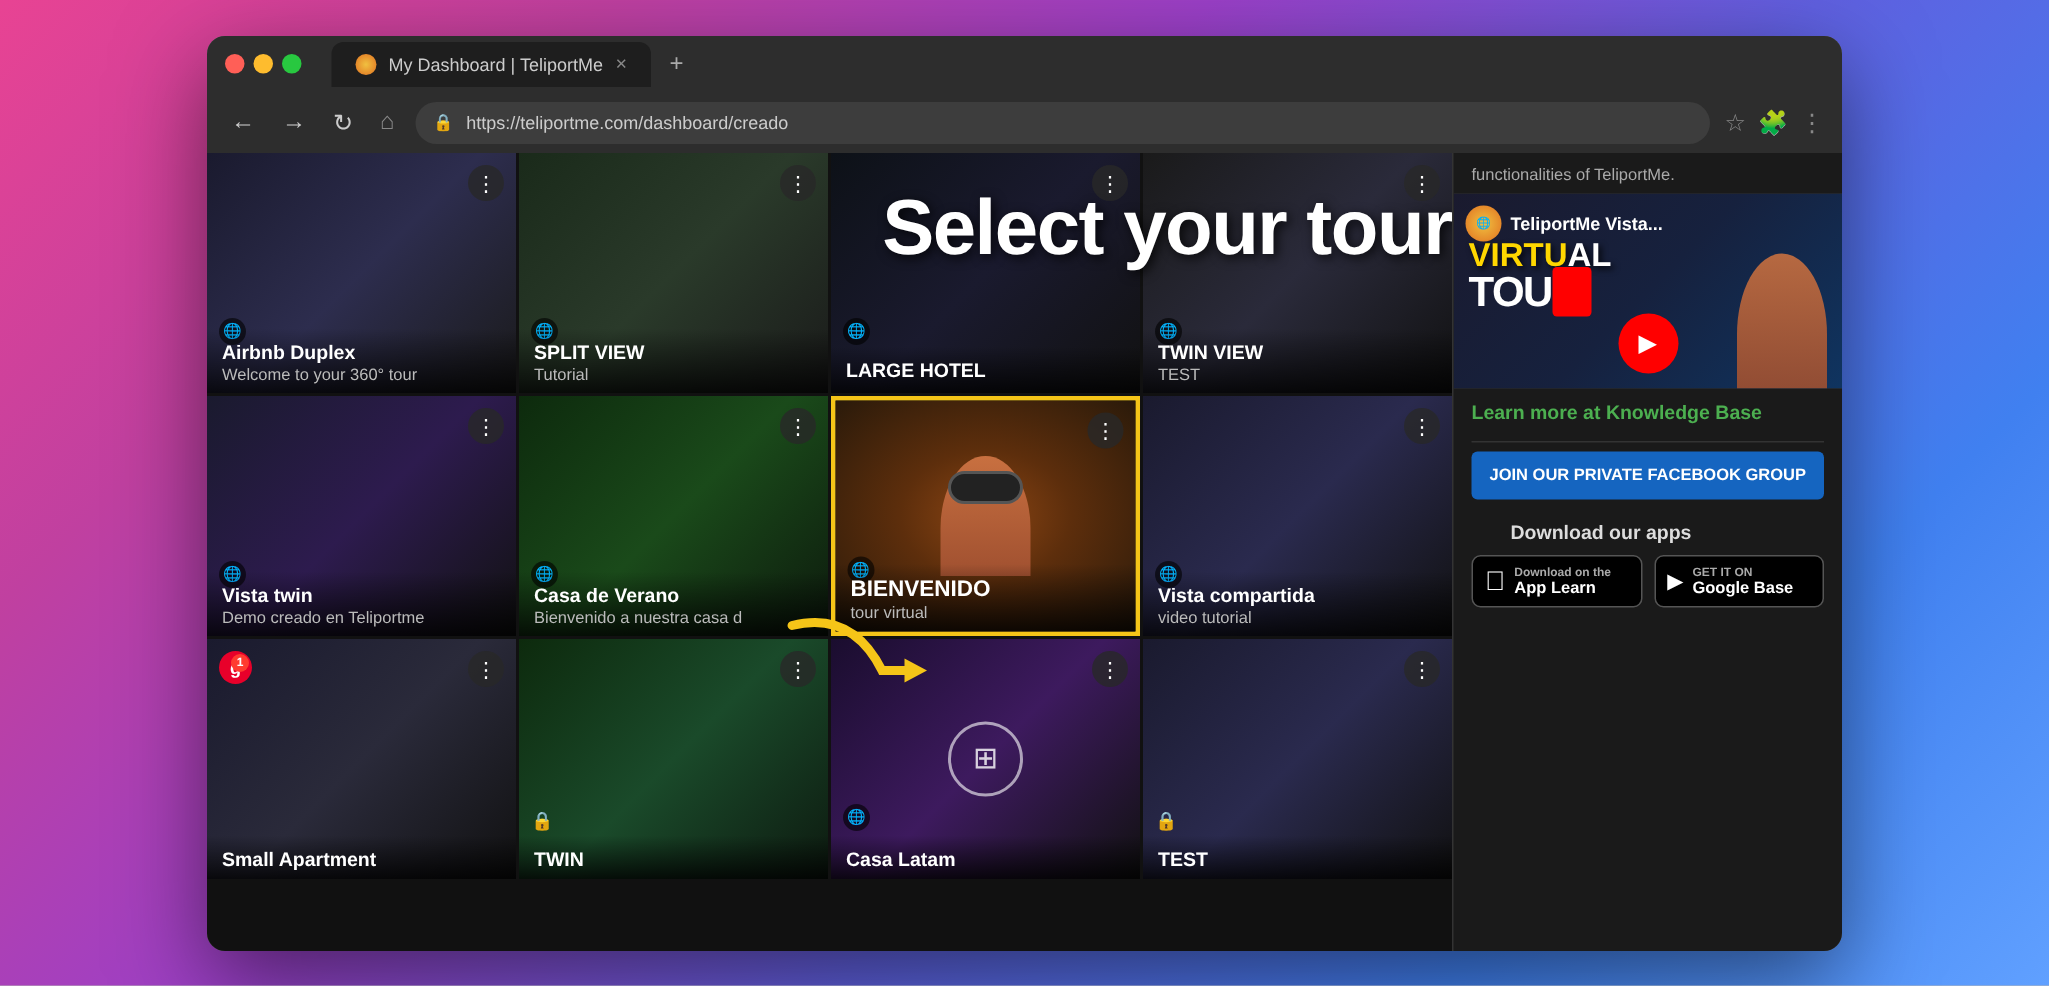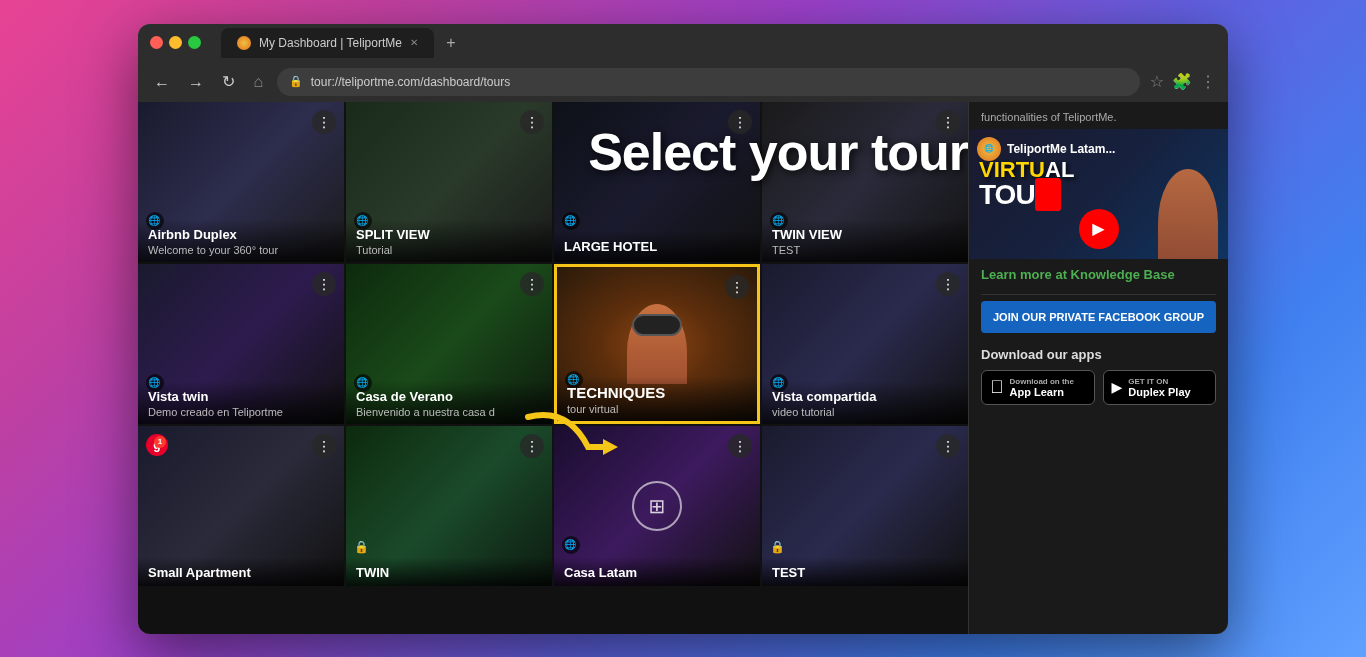--- a/index.html
+++ b/index.html
@@ -401,20 +401,21 @@
     }
 
     .download-section {
       padding: 8px 12px;
     }
     .download-title {
       color: #ddd;
       font-size: 13px;
       font-weight: 600;
       margin-bottom: 8px;
+      margin-left: 26px;
     }
     .download-buttons {
       display: flex;
       gap: 8px;
     }
     .download-btn {
       flex: 1;
       background: #000;
       border: 1px solid #555;
       border-radius: 6px;
@@ -472,21 +473,21 @@
     </div>
   </div>
 
   <div class="address-bar">
     <span class="nav-btn active">←</span>
     <span class="nav-btn active">→</span>
     <span class="nav-btn active">↻</span>
     <span class="nav-btn">⌂</span>
     <div class="url-bar">
       <span class="url-bar-lock">🔒</span>
-      <span class="url-text">tour://teliportme.com/dashboard/tours</span>
+      <span class="url-text">https://teliportme.com/dashboard/creado</span>
     </div>
     <div class="browser-actions">
       <span>☆</span>
       <span>🧩</span>
       <span>⋮</span>
     </div>
   </div>
 
   <div class="content-area">
 
@@ -570,21 +571,21 @@
 
             <div style="text-align:center;position:relative;">
               <div style="width:60px;height:80px;background:linear-gradient(180deg,#c87040 0%,#a05030 100%);border-radius:50% 50% 0 0 / 60% 60% 0 0;margin:0 auto;position:relative;">
                 <div style="position:absolute;top:10px;left:50%;transform:translateX(-50%);width:50px;height:22px;background:#222;border-radius:12px;border:2px solid #555;"></div>
               </div>
             </div>
           </div>
           <div class="tour-card-menu">⋮</div>
           <div class="tour-card-icon">🌐</div>
           <div class="tour-card-overlay">
-            <div class="tour-card-title" style="color:#fff;font-size:15px;">TECHNIQUES</div>
+            <div class="tour-card-title" style="color:#fff;font-size:15px;">BIENVENIDO</div>
             <div class="tour-card-subtitle">tour virtual</div>
           </div>
         </div>
 
         <div class="tour-card">
           <div class="tour-card-bg" style="background:linear-gradient(135deg,#1a1a2e,#2a2a4e,#111);"></div>
           <div class="tour-card-menu">⋮</div>
           <div class="tour-card-icon">🌐</div>
           <div class="tour-card-overlay">
             <div class="tour-card-title">Vista compartida</div>
@@ -639,21 +640,21 @@
 
     <div class="sidebar scrollbar-visible">
       <div class="sidebar-teaser-text">functionalities of TeliportMe.</div>
 
       <div class="video-thumb">
         <div class="video-thumb-bg">
           <div class="video-title-overlay">
             <div class="video-logo">
               <span style="font-size:8px;">🌐</span>
             </div>
-            <span class="video-title-text">TeliportMe Latam...</span>
+            <span class="video-title-text">TeliportMe Vista...</span>
           </div>
 
           <div style="position:absolute;right:10px;bottom:0;width:60px;height:90px;background:linear-gradient(180deg,#c87040,#a05030);border-radius:50% 50% 0 0 / 60% 60% 0 0;overflow:hidden;opacity:0.9;"></div>
 
           <div style="position:absolute;left:10px;top:30px;">
             <div style="color:#FFD700;font-size:22px;font-weight:900;line-height:1;text-shadow:2px 2px 4px rgba(0,0,0,0.8);">VIRTU<span style="color:white">AL</span></div>
             <div style="color:white;font-size:28px;font-weight:900;line-height:1;letter-spacing:-1px;">TOU<span style="color:#ff0000;background:#ff0000;padding:1px 3px;border-radius:3px;">▶</span></div>
           </div>
           <div class="video-play-btn" style="position:absolute;bottom:10px;left:50%;transform:translateX(-50%);">
             ▶
@@ -674,20 +675,20 @@
             <span class="download-btn-icon"></span>
             <div class="download-btn-text">
               <span class="download-btn-small">Download on the</span>
               <span class="download-btn-large">App Learn</span>
             </div>
           </div>
           <div class="download-btn">
             <span class="download-btn-icon" style="font-size:14px;">▶</span>
             <div class="download-btn-text">
               <span class="download-btn-small">GET IT ON</span>
-              <span class="download-btn-large">Duplex Play</span>
+              <span class="download-btn-large">Google Base</span>
             </div>
           </div>
         </div>
       </div>
     </div>
   </div>
 </div>
 
 </body></html>

